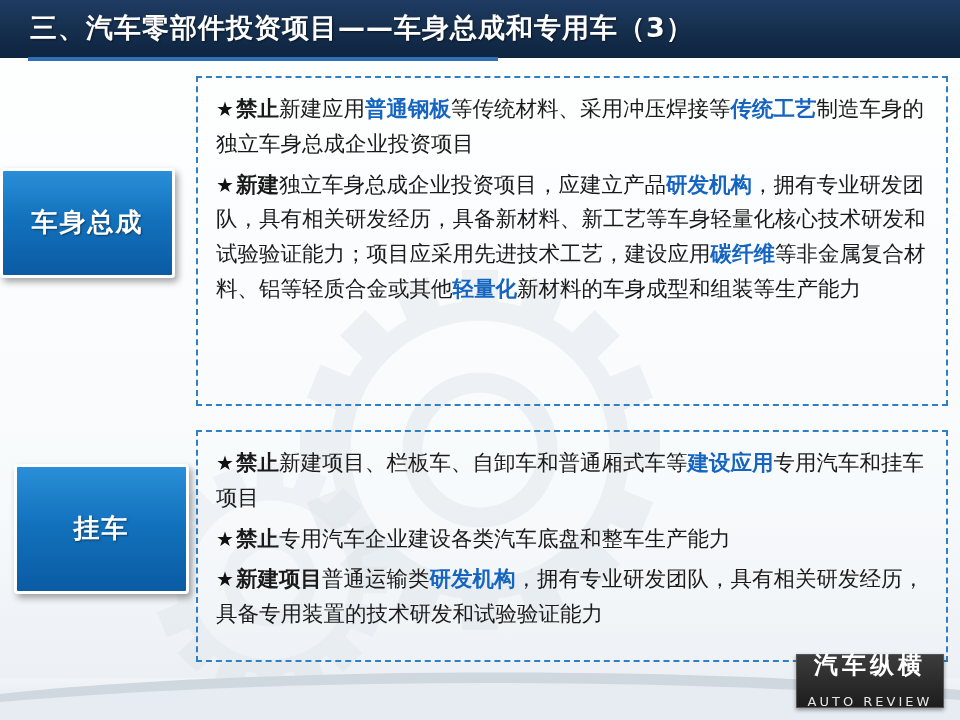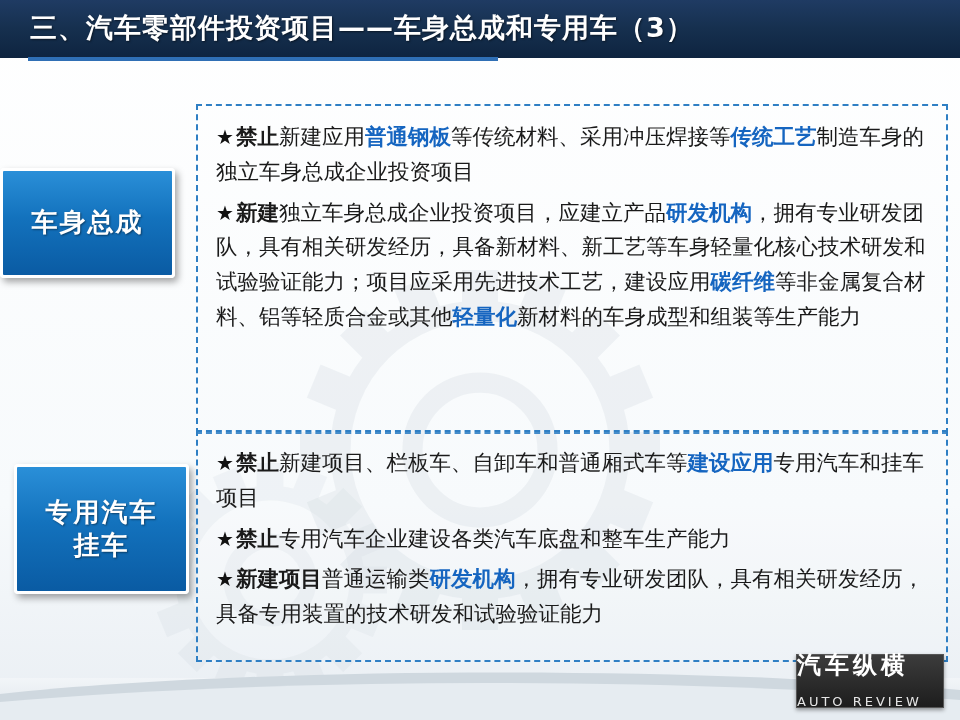--- a/index.html
+++ b/index.html
@@ -90,21 +90,21 @@
   .tag-body { left: 0; top: 168px; width: 175px; height: 110px; }
   .tag-special { left: 14px; top: 464px; width: 175px; height: 130px; }
   
   .panel {
     position: absolute;
     box-sizing: border-box;
     border: 2px dashed #2f7fc4;
     background: rgba(255,255,255,0.10);
     padding: 14px 18px 10px 18px;
   }
-  .panel-body { left: 196px; top: 104px; width: 752px; height: 330px; }
+  .panel-body { left: 196px; top: 76px; width: 752px; height: 330px; }
   .panel-special { left: 196px; top: 430px; width: 752px; height: 232px; }
   .para {
     font-size: 21.5px;
     color: #1a1a1a;
     line-height: 1.62;
     margin: 0 0 6px 0;
     text-indent: 0;
   }
   .star {
     color: #111;
@@ -136,20 +136,21 @@
     position: absolute;
     right: 16px;
     bottom: 12px;
     width: 146px;
     height: 52px;
     background: linear-gradient(180deg, #3c3c3c 0%, #1d1d1d 100%);
     border: 1px solid #555;
     color: #ffffff;
     display: flex;
     flex-direction: column;
+    align-items: center;
     justify-content: center;
     box-shadow: 0 2px 4px rgba(0,0,0,.4);
   }
   .logo-cn {
     font-size: 24px;
     font-weight: bold;
     letter-spacing: 4px;
     line-height: 1.05;
   }
   .logo-en {
@@ -234,21 +235,20 @@
       </g>
     </g>
   </svg>
 
   <div class="tag tag-body">
     <span>车身总成</span>
   </div>
 
   <div class="tag tag-special">
     <div>
-      <div>专用汽车</div>
       <div>挂车</div>
     </div>
   </div>
 
   <div class="panel panel-body">
     <div class="para"><span class="star">★</span><span class="b">禁止</span><span>新建应用</span><span class="blue">普通钢板</span><span>等传统材料、采用冲压焊接等</span><span class="blue">传统工艺</span><span>制造车身的独立车身总成企业投资项目</span></div>
     <div class="para"><span class="star">★</span><span class="b">新建</span><span>独立车身总成企业投资项目，应建立产品</span><span class="blue">研发机构</span><span>，拥有专业研发团队，具有相关研发经历，具备新材料、新工艺等车身轻量化核心技术研发和试验验证能力；项目应采用先进技术工艺，建设应用</span><span class="blue">碳纤维</span><span>等非金属复合材料、铝等轻质合金或其他</span><span class="blue">轻量化</span><span>新材料的车身成型和组装等生产能力</span></div>
   </div>
 
   <div class="panel panel-special">

